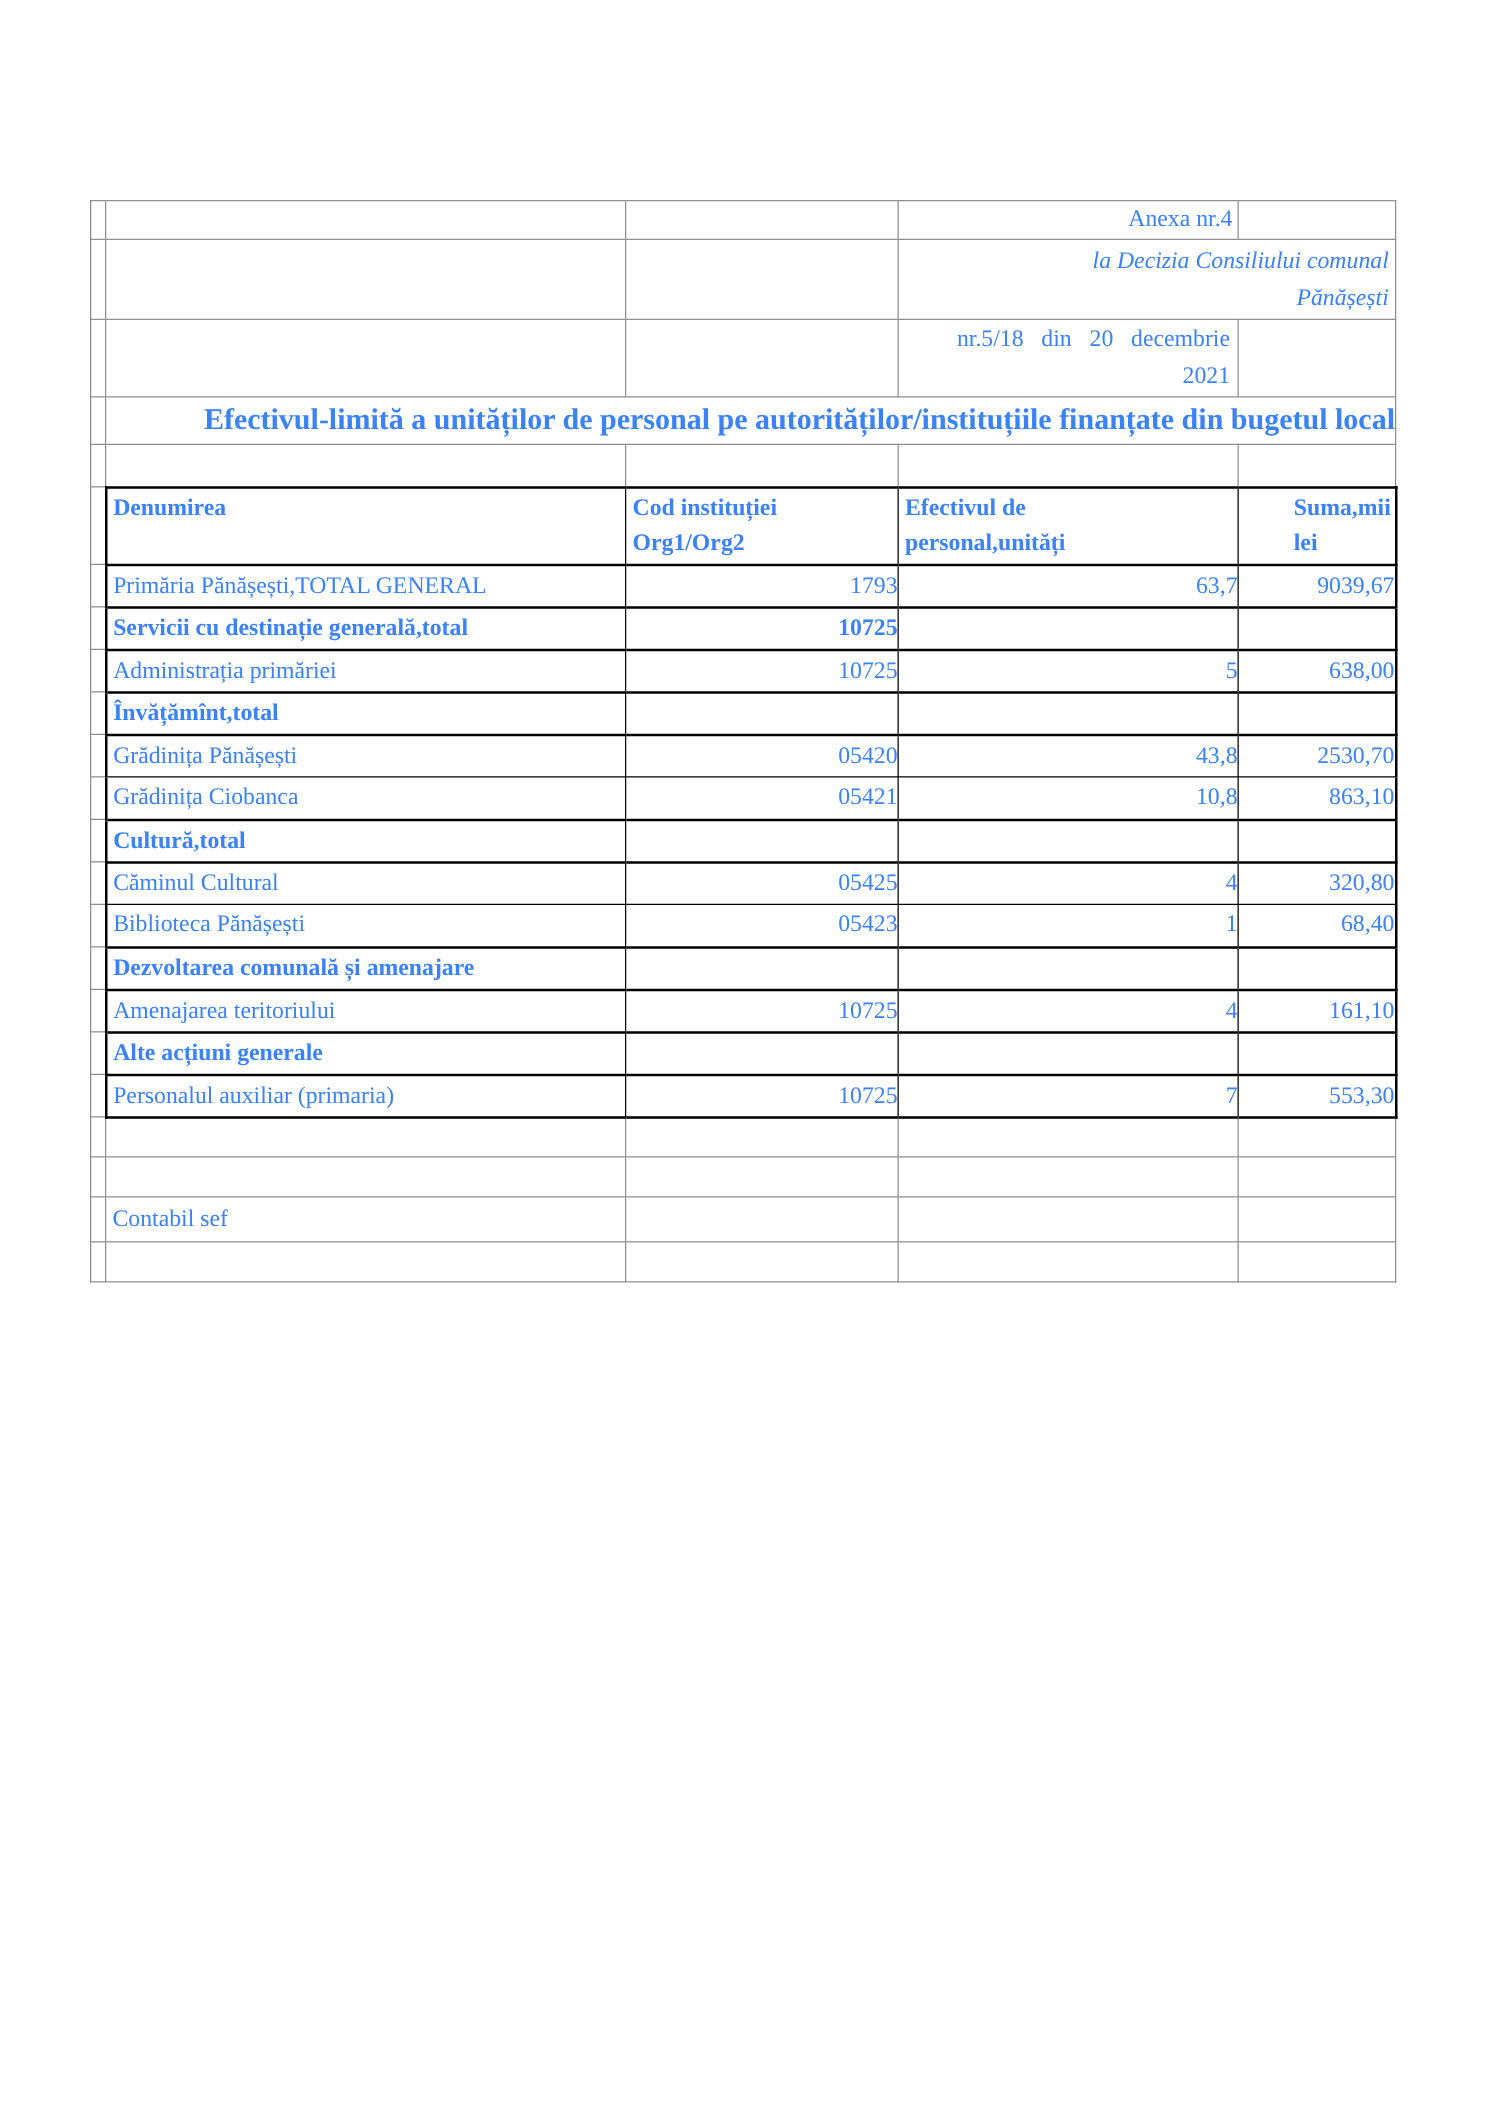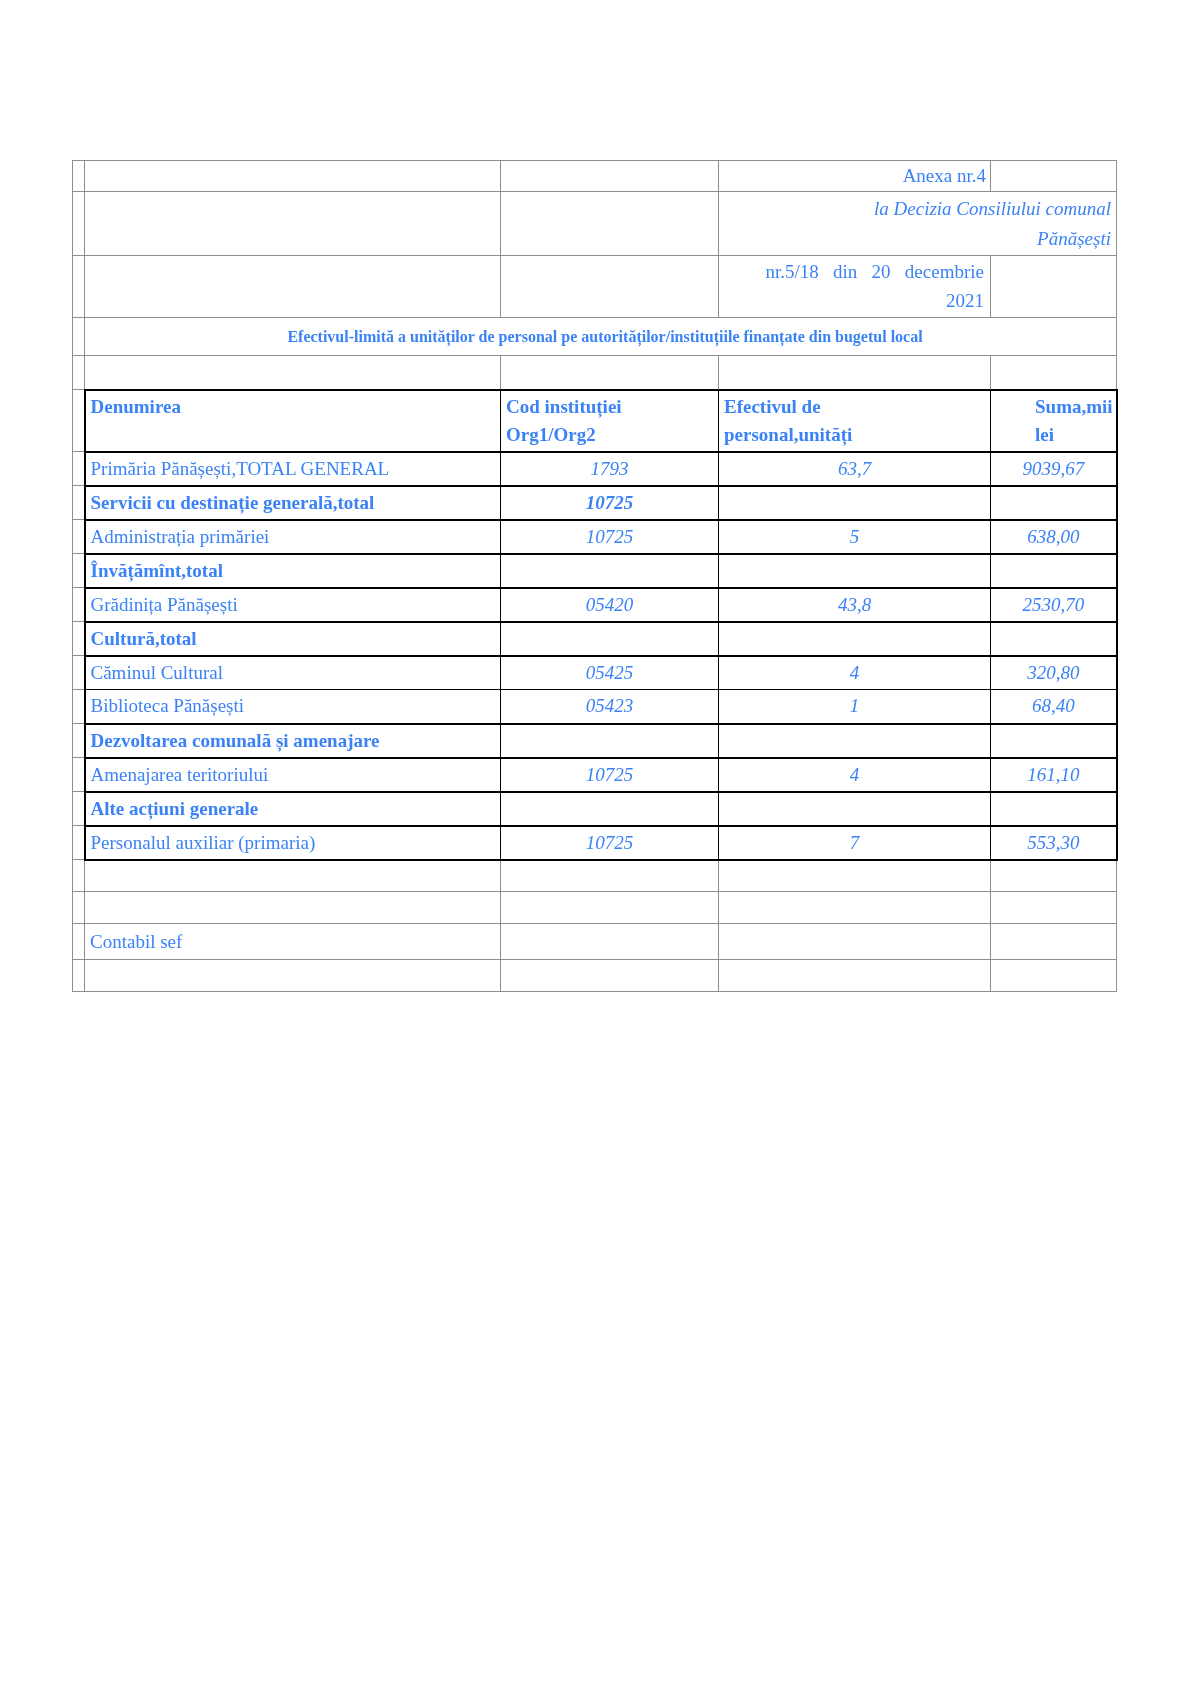--- a/index.html
+++ b/index.html
@@ -33,33 +33,33 @@
   tr.r-title   { height:38px; }
   tr.r-gap     { height:34px; }
   tr.r-head    { height:62px; }
   tr.r-data    { height:34px; }
   tr.r-blank   { height:32px; }
   tr.r-sig     { height:36px; }
 
   .anexa-cell { text-align:right; padding-right:4px; }
   .dec-cell   { text-align:right; padding-right:5px; line-height:1.55;font-style:italic; }
   .nr-cell    { text-align:right; padding-right:6px; line-height:1.5; word-spacing:0.5em; }
-  .title-cell { font-weight:bold; text-align:center; padding-left:9px; font-size:16px; }
+  .title-cell { font-weight:bold; text-align:right; padding-left:9px; font-size:24px; }
 
   th.hcell {
     font-weight:bold; text-align:left; vertical-align:top;
     padding:2px 0 0 5px; line-height:1.5;
     border:1px solid #000000;
     border-top:2px solid #000000; border-bottom:2px solid #000000;
   }
   th.hcell.first { border-left:2px solid #000000; }
   th.hcell.last  { border-right:2px solid #000000;padding-left:44px; }
 
   td.name { text-align:left; padding-left:5px;margin-left:20px; }
-  td.num  { text-align:center;font-style:italic; }
+  td.num  { text-align:right; }
 
   tr.sec td.b { font-weight:bold; border-top-width:2px; border-bottom-width:2px; }
   tr.enddata td.b { border-bottom-width:2px; }
 
   .sig-cell { text-align:left; padding-left:5px; }
 </style>
 </head>
 <body>
 
 <div class="page">
@@ -159,20 +159,27 @@
       <td class="b num"></td>
       <td class="b last num"></td>
     </tr>
     <tr class="r-data">
       <td class="m"></td>
       <td class="b first name">Grădinița Pănășești</td>
       <td class="b num">05420</td>
       <td class="b num">43,8</td>
       <td class="b last num">2530,70</td>
     </tr>
+    <tr class="r-data">
+      <td class="m"></td>
+      <td class="b first name">Grădinița Ciobanca</td>
+      <td class="b num">05421</td>
+      <td class="b num">10,8</td>
+      <td class="b last num">863,10</td>
+    </tr>
     <tr class="r-data sec">
       <td class="m"></td>
       <td class="b first name">Cultură,total</td>
       <td class="b num"></td>
       <td class="b num"></td>
       <td class="b last num"></td>
     </tr>
     <tr class="r-data">
       <td class="m"></td>
       <td class="b first name">Căminul Cultural</td>

